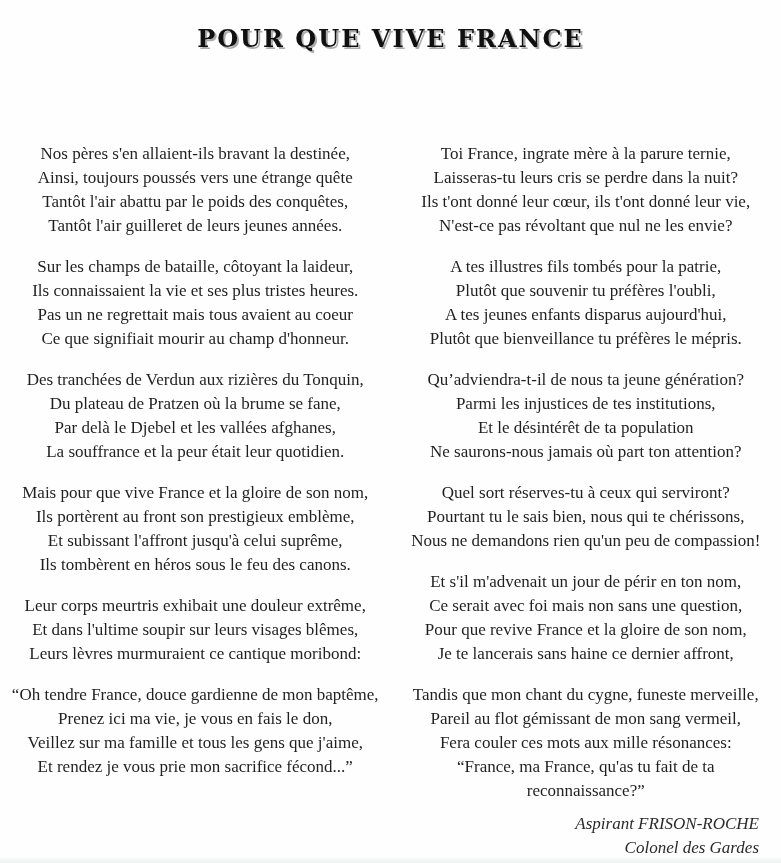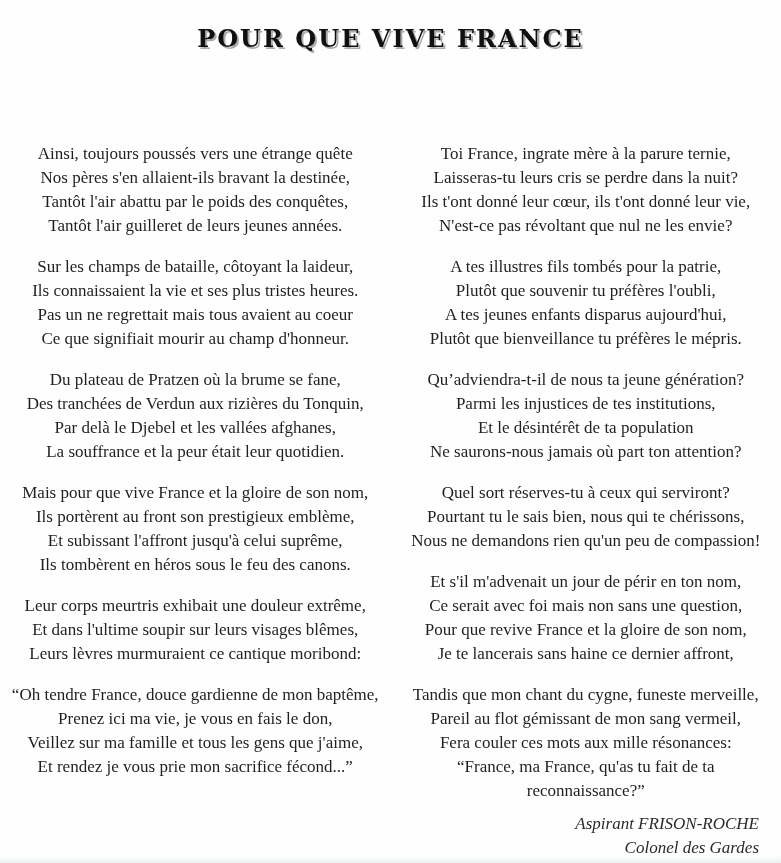--- a/index.html
+++ b/index.html
@@ -64,34 +64,34 @@
 </style>
 </head>
 <body>
 
 <div class="page">
   <div class="title">POUR QUE VIVE FRANCE</div>
 
   <div class="columns">
     <div class="col">
         <div class="stanza">
+          <div class="line">Nos pères s'en allaient-ils bravant la destinée,</div>
           <div class="line">Ainsi, toujours poussés vers une étrange quête</div>
-          <div class="line">Nos pères s'en allaient-ils bravant la destinée,</div>
           <div class="line">Tantôt l'air abattu par le poids des conquêtes,</div>
           <div class="line">Tantôt l'air guilleret de leurs jeunes années.</div>
         </div>
         <div class="stanza">
           <div class="line">Sur les champs de bataille, côtoyant la laideur,</div>
           <div class="line">Ils connaissaient la vie et ses plus tristes heures.</div>
           <div class="line">Pas un ne regrettait mais tous avaient au coeur</div>
           <div class="line">Ce que signifiait mourir au champ d'honneur.</div>
         </div>
         <div class="stanza">
+          <div class="line">Des tranchées de Verdun aux rizières du Tonquin,</div>
           <div class="line">Du plateau de Pratzen où la brume se fane,</div>
-          <div class="line">Des tranchées de Verdun aux rizières du Tonquin,</div>
           <div class="line">Par delà le Djebel et les vallées afghanes,</div>
           <div class="line">La souffrance et la peur était leur quotidien.</div>
         </div>
         <div class="stanza">
           <div class="line">Mais pour que vive France et la gloire de son nom,</div>
           <div class="line">Ils portèrent au front son prestigieux emblème,</div>
           <div class="line">Et subissant l'affront jusqu'à celui suprême,</div>
           <div class="line">Ils tombèrent en héros sous le feu des canons.</div>
         </div>
         <div class="stanza">

